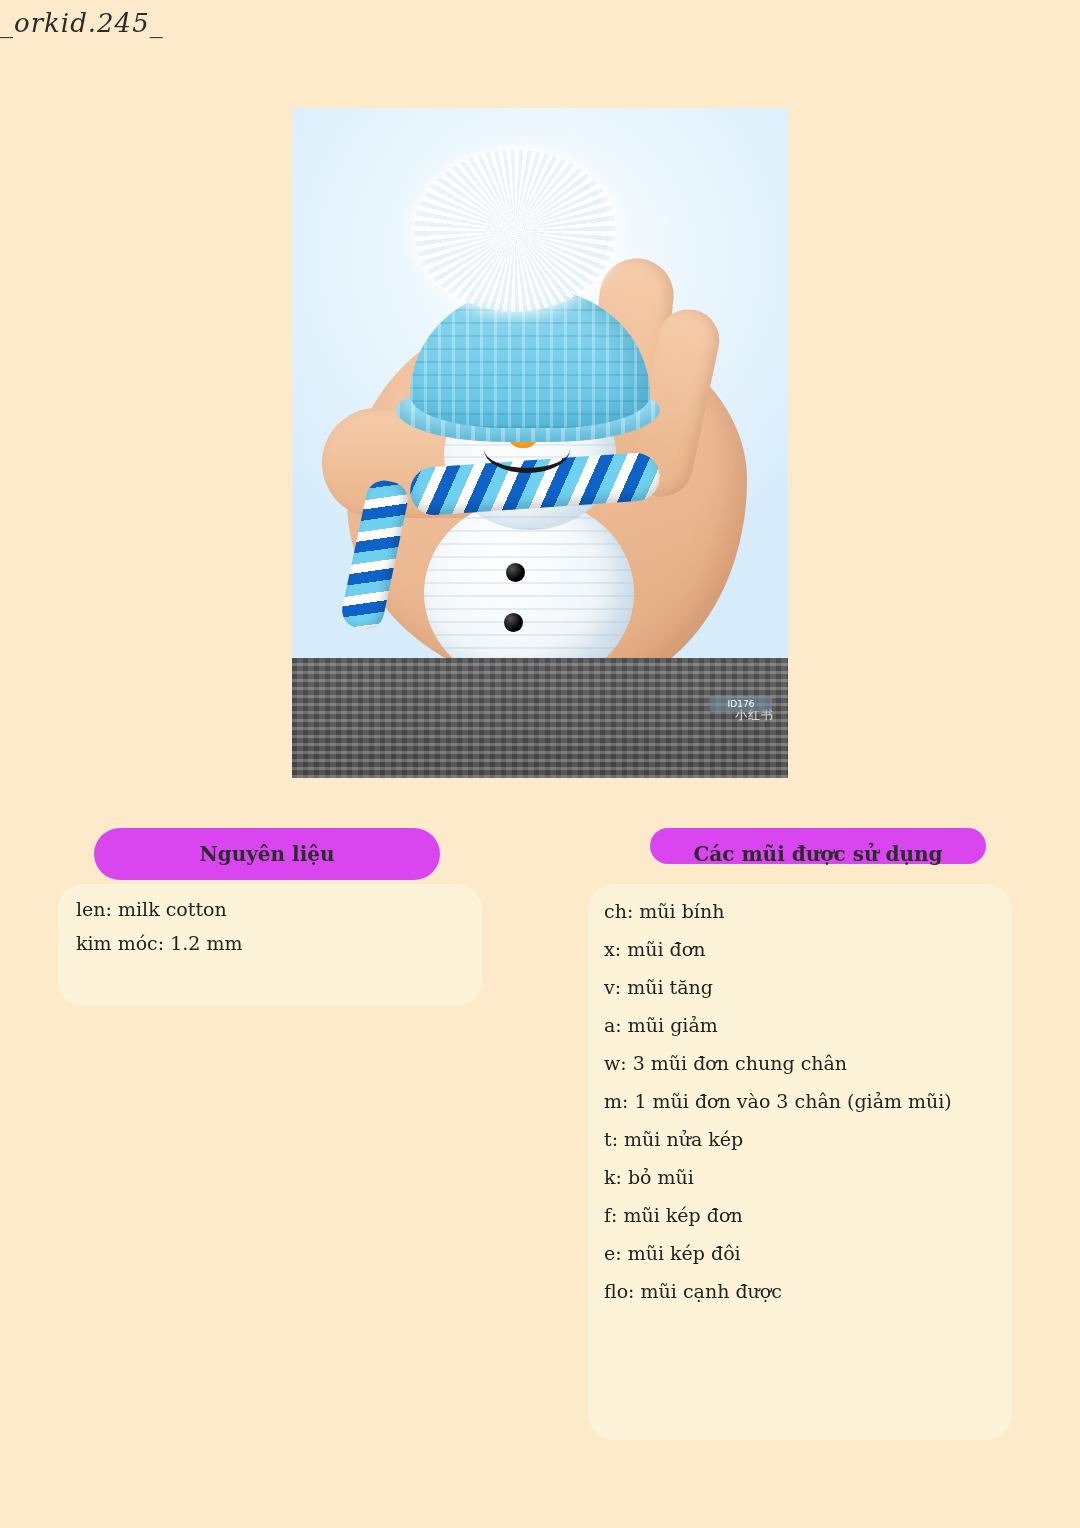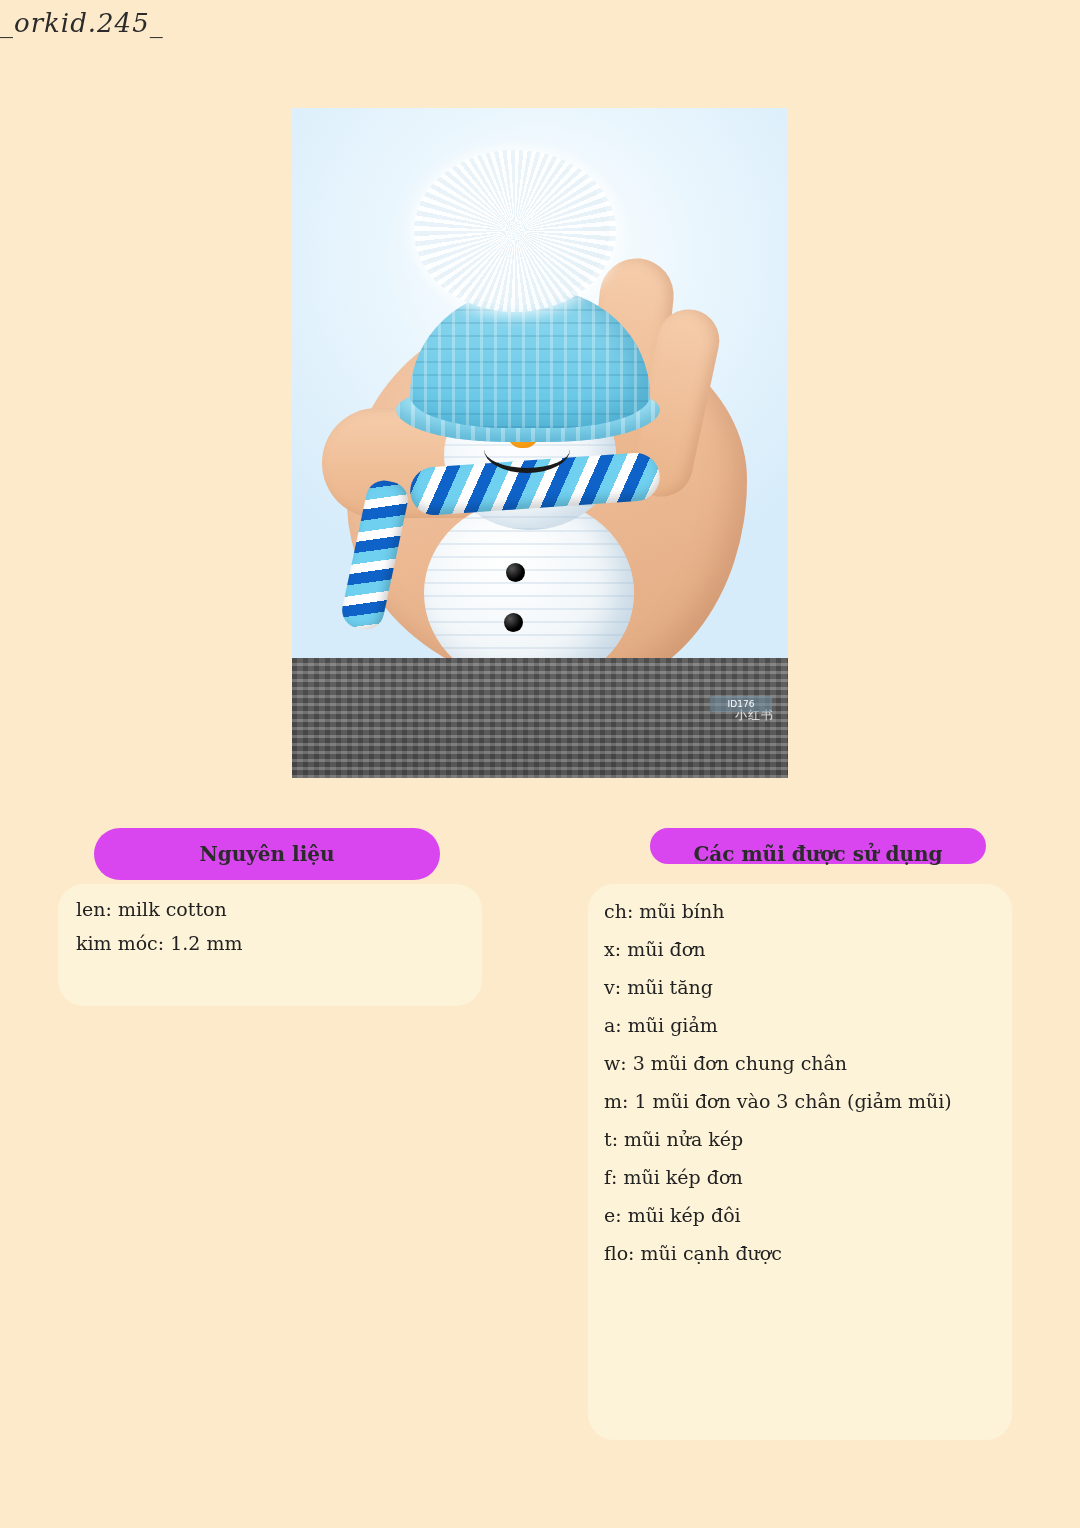--- a/index.html
+++ b/index.html
@@ -330,16 +330,17 @@
 <div class="panel panel-right"></div>
 <div class="pill pill-right">Các mũi được sử dụng</div>
 <div class="panel-body body-right">
   <p class="line">ch: mũi bính</p>
   <p class="line">x: mũi đơn</p>
   <p class="line">v: mũi tăng</p>
   <p class="line">a: mũi giảm</p>
   <p class="line">w: 3 mũi đơn chung chân</p>
   <p class="line">m: 1 mũi đơn vào 3 chân (giảm mũi)</p>
   <p class="line">t: mũi nửa kép</p>
+  <p class="line">k: bỏ mũi</p>
   <p class="line">f: mũi kép đơn</p>
   <p class="line">e: mũi kép đôi</p>
   <p class="line">flo: mũi cạnh được</p>
 </div>
 
 </body></html>

